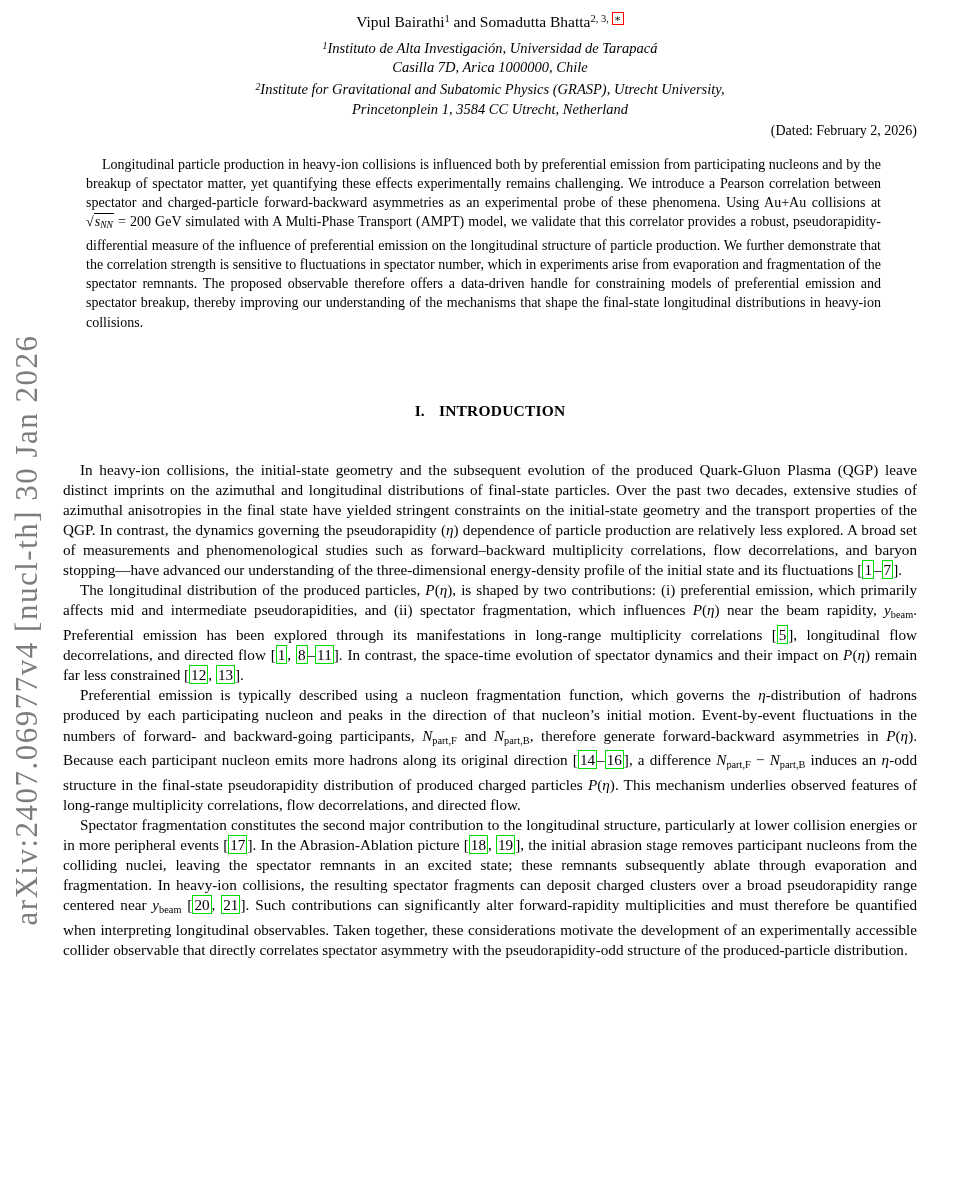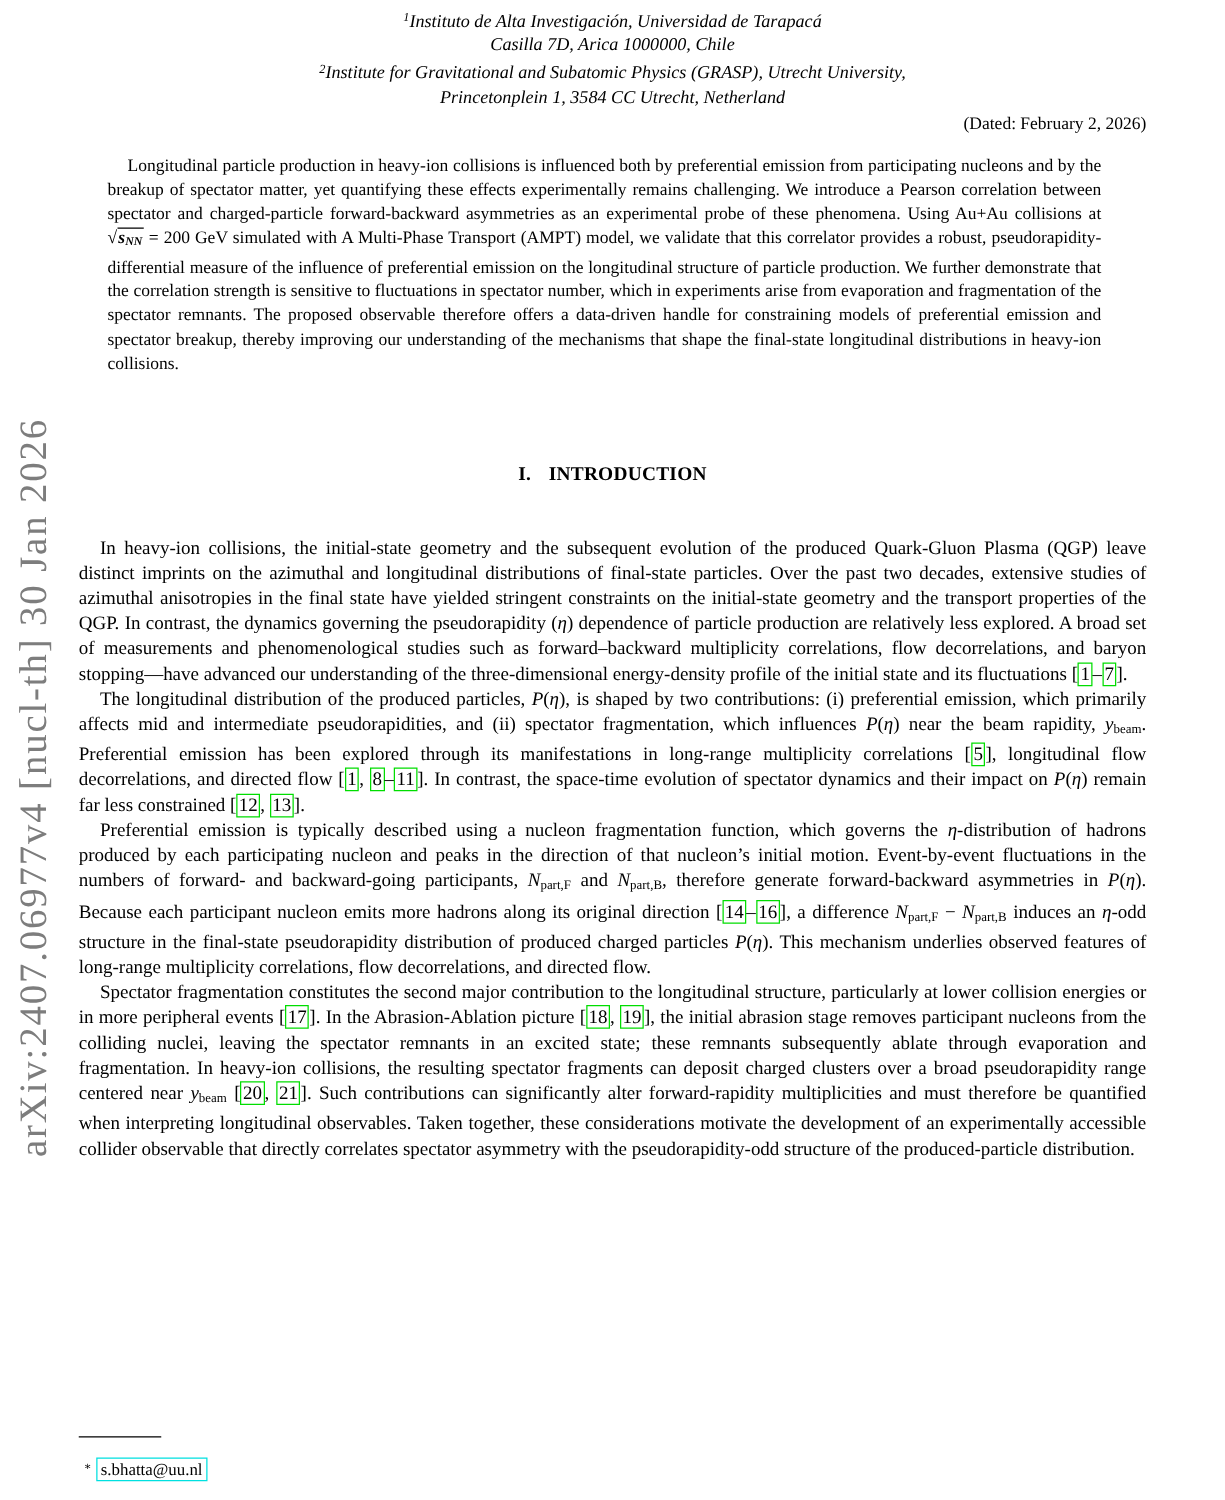--- a/index.html
+++ b/index.html
@@ -46,30 +46,31 @@
   .seg-i{}
   .seg-m{font-style:italic;}
   .seg-sup{font-size:68%;vertical-align:0.45em;}
   .seg-sub{font-size:68%;vertical-align:-0.25em;font-style:normal;}
   .seg-msub{font-size:68%;vertical-align:-0.25em;font-style:italic;}
   .seg-ref{border:1.5px solid var(--green,#00dd00);padding:0 1px;}
   .seg-link{border:1.5px solid var(--cyan,#00e0e0);padding:1px 3px;}
   .box-red{border:1px solid var(--red,#ff0000);padding:0 1.5px;}
   .seg-sqrt{white-space:nowrap;}
   .sqrt-sign{font-style:normal;}
-  .sqrt-bar{border-top:1px solid #000;padding:0 1px;font-weight:bold;}
+  .sqrt-bar{border-top:1px solid #000;padding:0 1px;}
 </style>
 </head>
 <body>
 
 <div class="page">
   <div class="watermark">arXiv:2407.06977v4  [nucl-th]  30 Jan 2026</div>
 
   <div class="content">
 
+    <div class="authors">Vipul Bairathi<span class="seg-sup">1</span> and Somadutta Bhatta<span class="seg-sup">2, 3, </span><span class="seg-sup box-red">∗</span></div>
 
     <div class="affils">
       <div><span class="seg-sup">1</span>Instituto de Alta Investigación, Universidad de Tarapacá</div>
       <div>Casilla 7D, Arica 1000000, Chile</div>
       <div><span class="seg-sup">2</span>Institute for Gravitational and Subatomic Physics (GRASP), Utrecht University,</div>
       <div>Princetonplein 1, 3584 CC Utrecht, Netherland</div>
     </div>
 
     <div class="dated">(Dated: February 2, 2026)</div>
 
@@ -80,17 +81,13 @@
     </div>
 
     <div class="body-text">
       <p>In heavy-ion collisions, the initial-state geometry and the subsequent evolution of the produced Quark-Gluon Plasma (QGP) leave distinct imprints on the azimuthal and longitudinal distributions of final-state particles. Over the past two decades, extensive studies of azimuthal anisotropies in the final state have yielded stringent constraints on the initial-state geometry and the transport properties of the QGP. In contrast, the dynamics governing the pseudorapidity (<span class="seg-m">η</span>) dependence of particle production are relatively less explored. A broad set of measurements and phenomenological studies such as forward–backward multiplicity correlations, flow decorrelations, and baryon stopping—have advanced our understanding of the three-dimensional energy-density profile of the initial state and its fluctuations [<span class="seg-ref">1</span>–<span class="seg-ref">7</span>].</p>
       <p>The longitudinal distribution of the produced particles, <span class="seg-m">P</span>(<span class="seg-m">η</span>), is shaped by two contributions: (i) <span class="seg-i">preferential emission</span>, which primarily affects mid and intermediate pseudorapidities, and (ii) <span class="seg-i">spectator fragmentation</span>, which influences <span class="seg-m">P</span>(<span class="seg-m">η</span>) near the beam rapidity, <span class="seg-m">y</span><span class="seg-sub">beam</span>. Preferential emission has been explored through its manifestations in long-range multiplicity correlations [<span class="seg-ref">5</span>], longitudinal flow decorrelations, and directed flow [<span class="seg-ref">1</span>, <span class="seg-ref">8</span>–<span class="seg-ref">11</span>]. In contrast, the space-time evolution of spectator dynamics and their impact on <span class="seg-m">P</span>(<span class="seg-m">η</span>) remain far less constrained [<span class="seg-ref">12</span>, <span class="seg-ref">13</span>].</p>
       <p>Preferential emission is typically described using a nucleon fragmentation function, which governs the <span class="seg-m">η</span>-distribution of hadrons produced by each participating nucleon and peaks in the direction of that nucleon’s initial motion. Event-by-event fluctuations in the numbers of forward- and backward-going participants, <span class="seg-m">N</span><span class="seg-sub">part,F</span> and <span class="seg-m">N</span><span class="seg-sub">part,B</span>, therefore generate forward-backward asymmetries in <span class="seg-m">P</span>(<span class="seg-m">η</span>). Because each participant nucleon emits more hadrons along its original direction [<span class="seg-ref">14</span>–<span class="seg-ref">16</span>], a difference <span class="seg-m">N</span><span class="seg-sub">part,F</span> − <span class="seg-m">N</span><span class="seg-sub">part,B</span> induces an <span class="seg-m">η</span>-odd structure in the final-state pseudorapidity distribution of produced charged particles <span class="seg-m">P</span>(<span class="seg-m">η</span>). This mechanism underlies observed features of long-range multiplicity correlations, flow decorrelations, and directed flow.</p>
       <p>Spectator fragmentation constitutes the second major contribution to the longitudinal structure, particularly at lower collision energies or in more peripheral events [<span class="seg-ref">17</span>]. In the Abrasion-Ablation picture [<span class="seg-ref">18</span>, <span class="seg-ref">19</span>], the initial <span class="seg-i">abrasion</span> stage removes participant nucleons from the colliding nuclei, leaving the spectator remnants in an excited state; these remnants subsequently <span class="seg-i">ablate</span> through evaporation and fragmentation. In heavy-ion collisions, the resulting spectator fragments can deposit charged clusters over a broad pseudorapidity range centered near <span class="seg-m">y</span><span class="seg-sub">beam</span> [<span class="seg-ref">20</span>, <span class="seg-ref">21</span>]. Such contributions can significantly alter forward-rapidity multiplicities and must therefore be quantified when interpreting longitudinal observables. Taken together, these considerations motivate the development of an experimentally accessible collider observable that directly correlates spectator asymmetry with the pseudorapidity-odd structure of the produced-particle distribution.</p>
     </div>
   </div>
 
-  <div class="footnote">
-    <div class="footnote-rule"></div>
-    <div class="footnote-line"><span class="seg-sup">∗</span> <span class="seg-link">s.bhatta@uu.nl</span></div>
-  </div>
 </div>
 
 </body></html>

